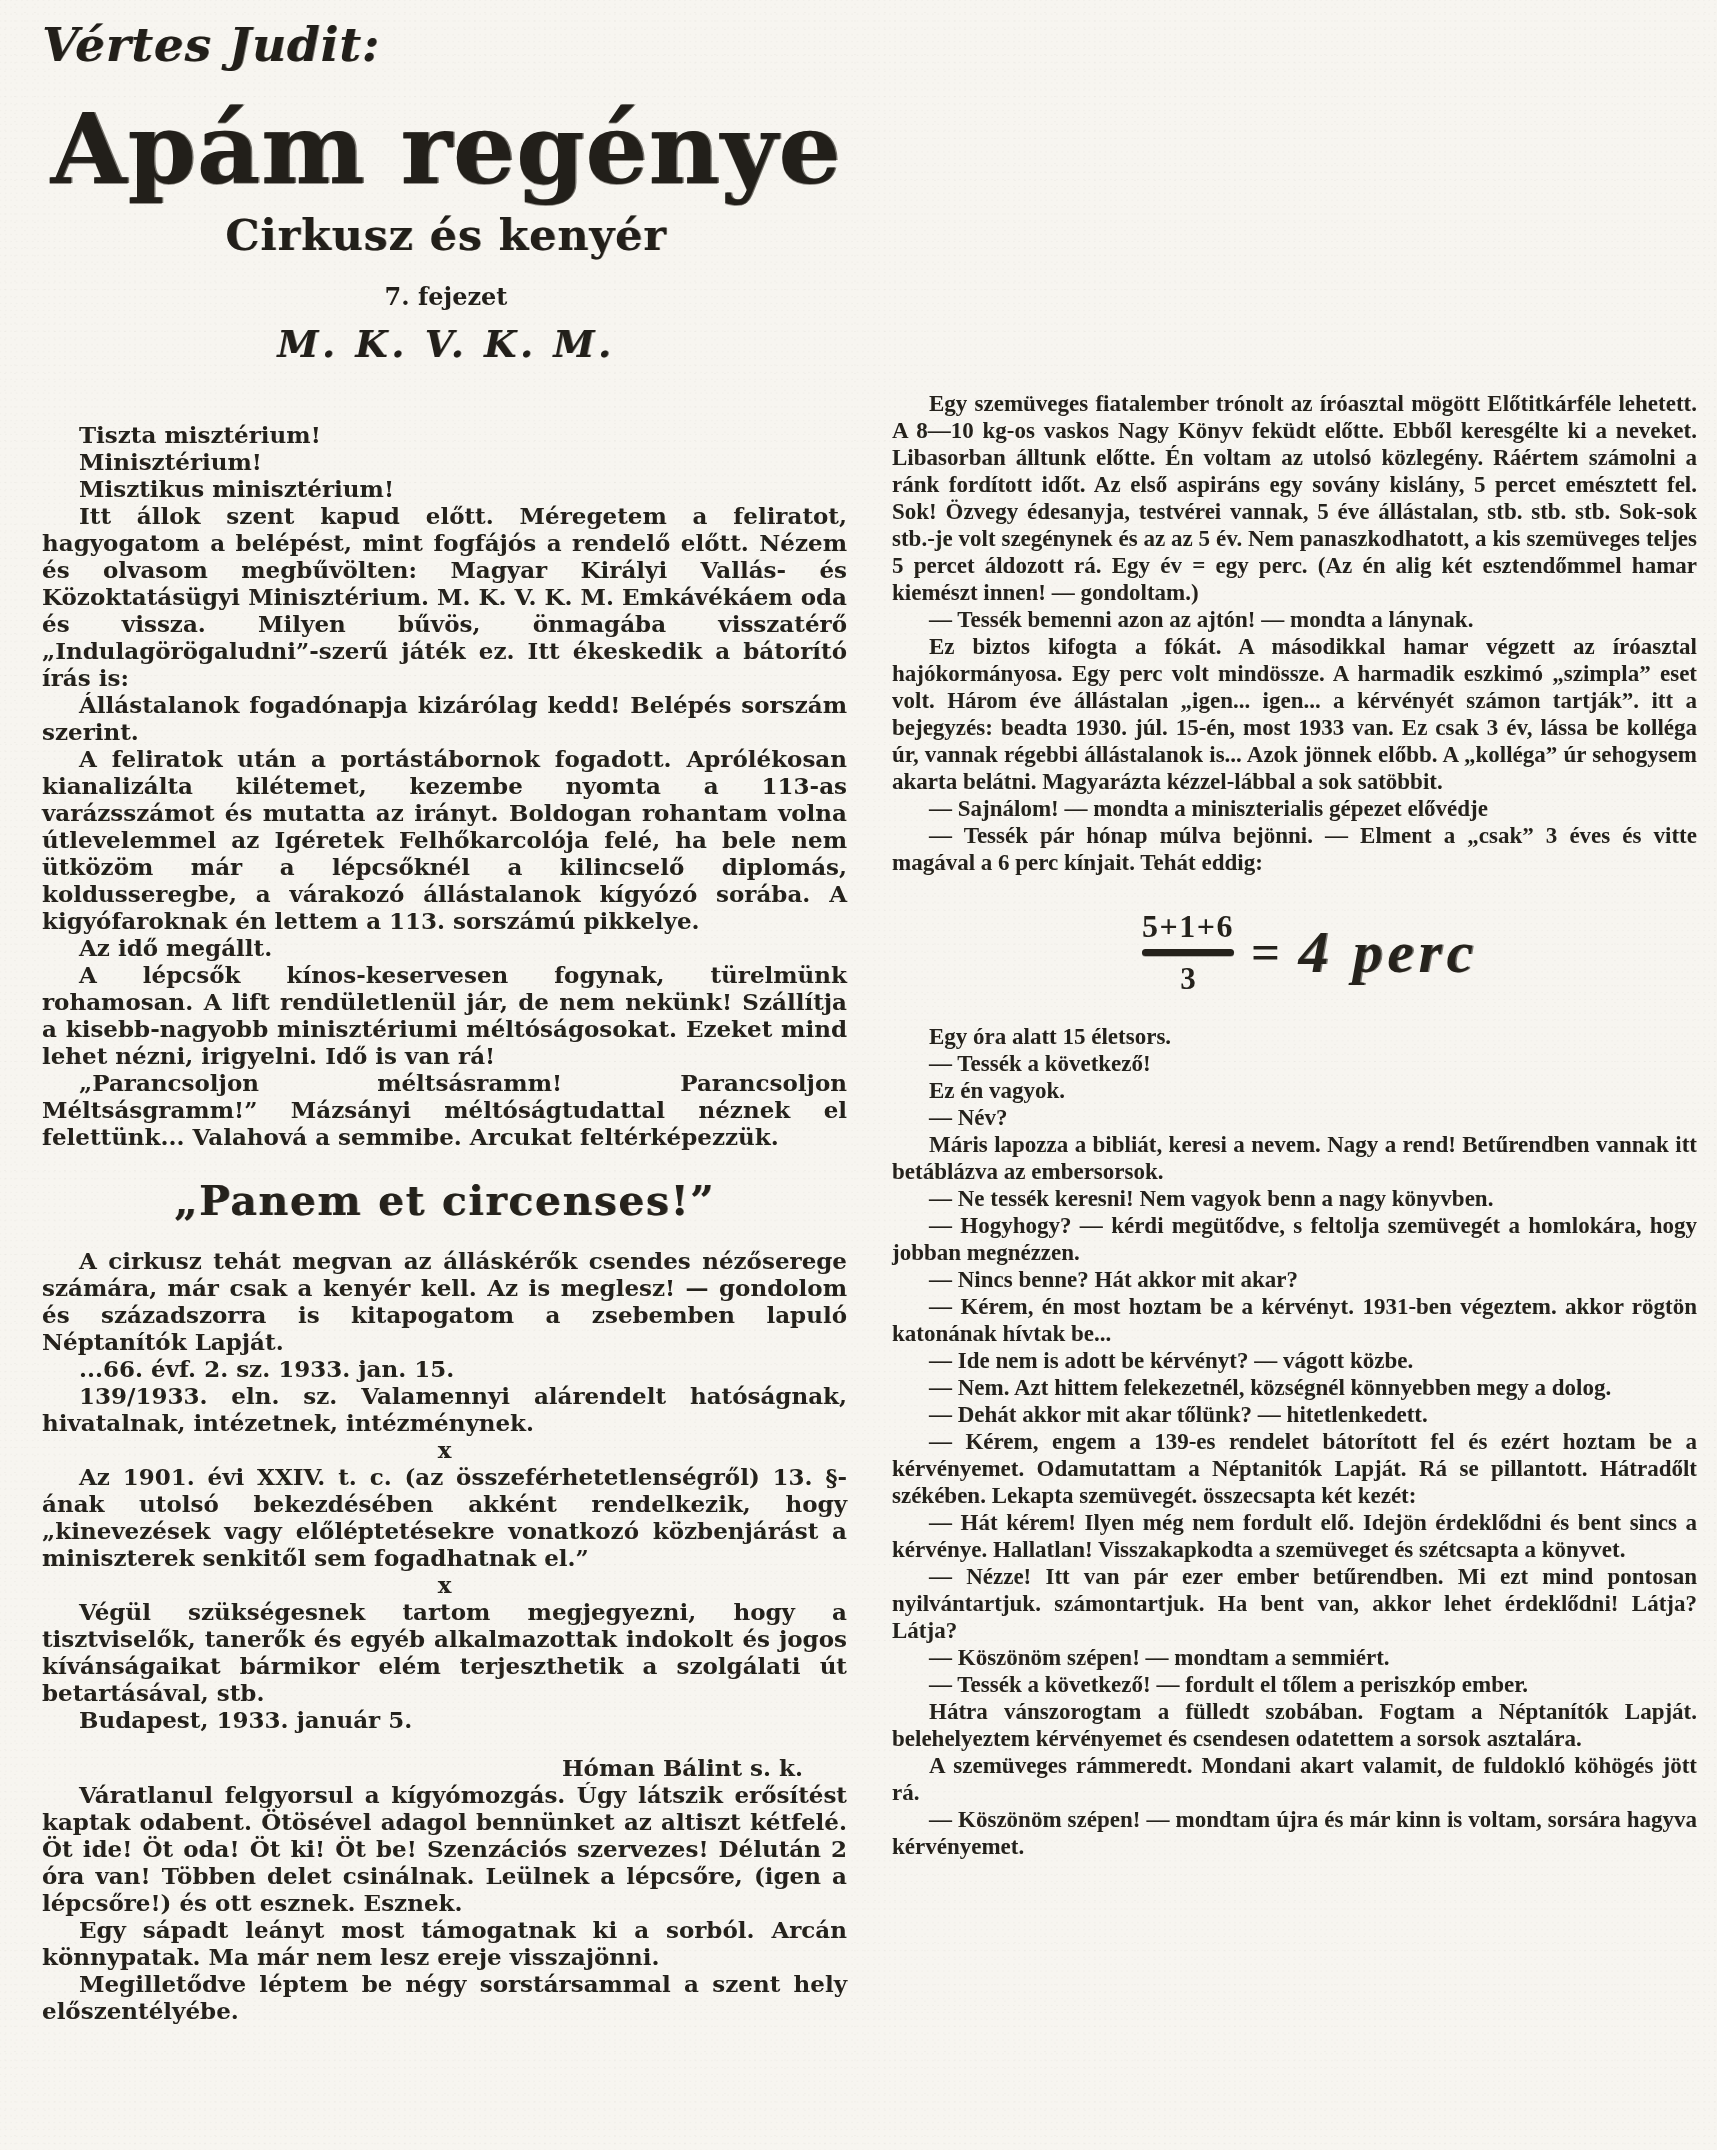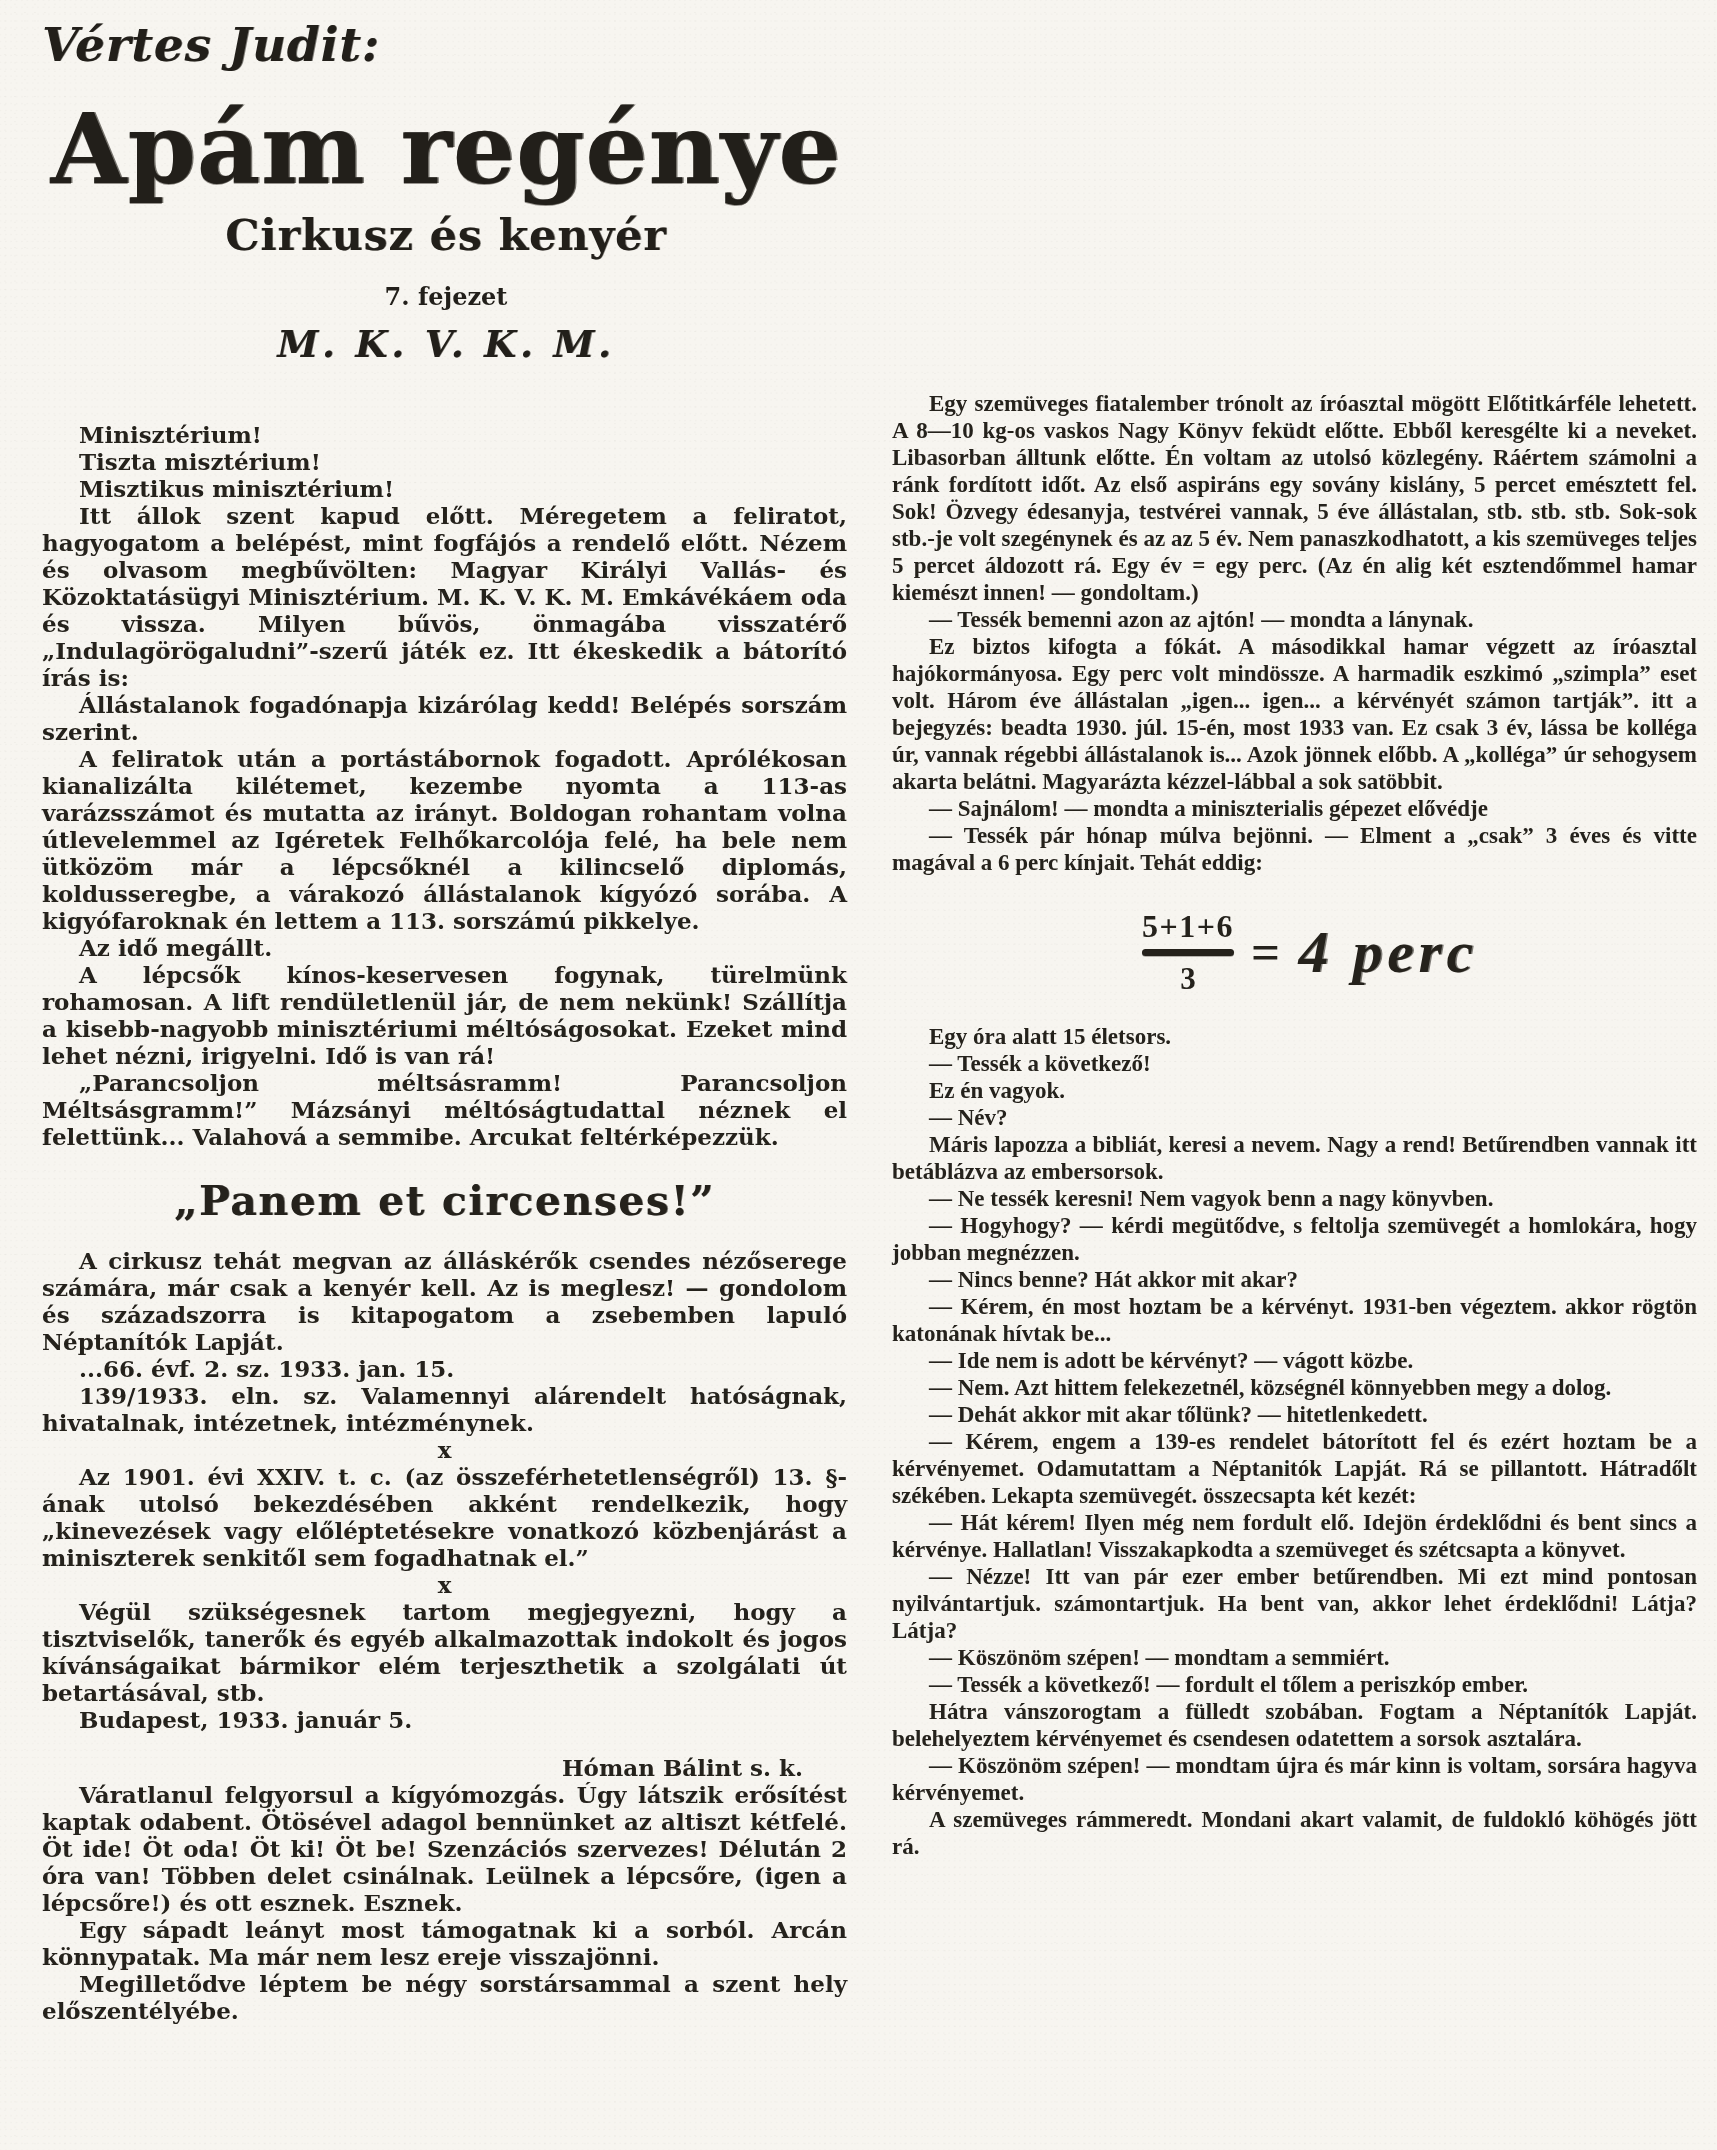--- a/index.html
+++ b/index.html
@@ -82,22 +82,22 @@
 
   <div class="header">
     <div class="author">Vértes Judit:</div>
     <h1 class="title">Apám regénye</h1>
     <h2 class="subtitle">Cirkusz és kenyér</h2>
     <div class="chapter">7. fejezet</div>
     <div class="chapter-title">M. K. V. K. M.</div>
   </div>
 
   <div class="col col-left" id="col-left">
+      <p class="para">Tiszta misztérium!</p>
       <p class="para">Minisztérium!</p>
-      <p class="para">Tiszta misztérium!</p>
       <p class="para">Misztikus minisztérium!</p>
       <p class="para">Itt állok szent kapud előtt. Méregetem a feliratot, hagyogatom a belépést, mint fogfájós a rendelő előtt. Nézem és olvasom megbűvölten: Magyar Királyi Vallás- és Közoktatásügyi Minisztérium. M. K. V. K. M. Emkávékáem oda és vissza. Milyen bűvös, önmagába visszatérő „Indulagörögaludni”-szerű játék ez. Itt ékeskedik a bátorító írás is:</p>
       <p class="para">Állástalanok fogadónapja kizárólag kedd! Belépés sorszám szerint.</p>
       <p class="para">A feliratok után a portástábornok fogadott. Aprólékosan kianalizálta kilétemet, kezembe nyomta a 113-as varázsszámot és mutatta az irányt. Boldogan rohantam volna útlevelemmel az Igéretek Felhőkarcolója felé, ha bele nem ütközöm már a lépcsőknél a kilincselő diplomás, koldusseregbe, a várakozó állástalanok kígyózó sorába. A kigyófaroknak én lettem a 113. sorszámú pikkelye.</p>
       <p class="para">Az idő megállt.</p>
       <p class="para">A lépcsők kínos-keservesen fogynak, türelmünk rohamosan. A lift rendületlenül jár, de nem nekünk! Szállítja a kisebb-nagyobb minisztériumi méltóságosokat. Ezeket mind lehet nézni, irigyelni. Idő is van rá!</p>
       <p class="para">„Parancsoljon méltsásramm! Parancsoljon Méltsásgramm!” Mázsányi méltóságtudattal néznek el felettünk... Valahová a semmibe. Arcukat feltérképezzük.</p>
       <div class="mid-heading">„Panem et circenses!”</div>
       <p class="para">A cirkusz tehát megvan az álláskérők csendes nézőserege számára, már csak a kenyér kell. Az is meglesz! — gondolom és századszorra is kitapogatom a zsebemben lapuló Néptanítók Lapját.</p>
       <p class="para">...66. évf. 2. sz. 1933. jan. 15.</p>
@@ -140,18 +140,18 @@
       <p class="para">— Kérem, én most hoztam be a kérvényt. 1931-ben végeztem. akkor rögtön katonának hívtak be...</p>
       <p class="para">— Ide nem is adott be kérvényt? — vágott közbe.</p>
       <p class="para">— Nem. Azt hittem felekezetnél, községnél könnyebben megy a dolog.</p>
       <p class="para">— Dehát akkor mit akar tőlünk? — hitetlenkedett.</p>
       <p class="para">— Kérem, engem a 139-es rendelet bátorított fel és ezért hoztam be a kérvényemet. Odamutattam a Néptanitók Lapját. Rá se pillantott. Hátradőlt székében. Lekapta szemüvegét. összecsapta két kezét:</p>
       <p class="para">— Hát kérem! Ilyen még nem fordult elő. Idejön érdeklődni és bent sincs a kérvénye. Hallatlan! Visszakapkodta a szemüveget és szétcsapta a könyvet.</p>
       <p class="para">— Nézze! Itt van pár ezer ember betűrendben. Mi ezt mind pontosan nyilvántartjuk. számontartjuk. Ha bent van, akkor lehet érdeklődni! Látja? Látja?</p>
       <p class="para">— Köszönöm szépen! — mondtam a semmiért.</p>
       <p class="para">— Tessék a következő! — fordult el tőlem a periszkóp ember.</p>
       <p class="para">Hátra vánszorogtam a fülledt szobában. Fogtam a Néptanítók Lapját. belehelyeztem kérvényemet és csendesen odatettem a sorsok asztalára.</p>
+      <p class="para">A szemüveges rámmeredt. Mondani akart valamit, de fuldokló köhögés jött rá.</p>
       <p class="para">— Köszönöm szépen! — mondtam újra és már kinn is voltam, sorsára hagyva kérvényemet.</p>
-      <p class="para">A szemüveges rámmeredt. Mondani akart valamit, de fuldokló köhögés jött rá.</p>
     </div>
 
 </div>
 
 
 </body></html>

